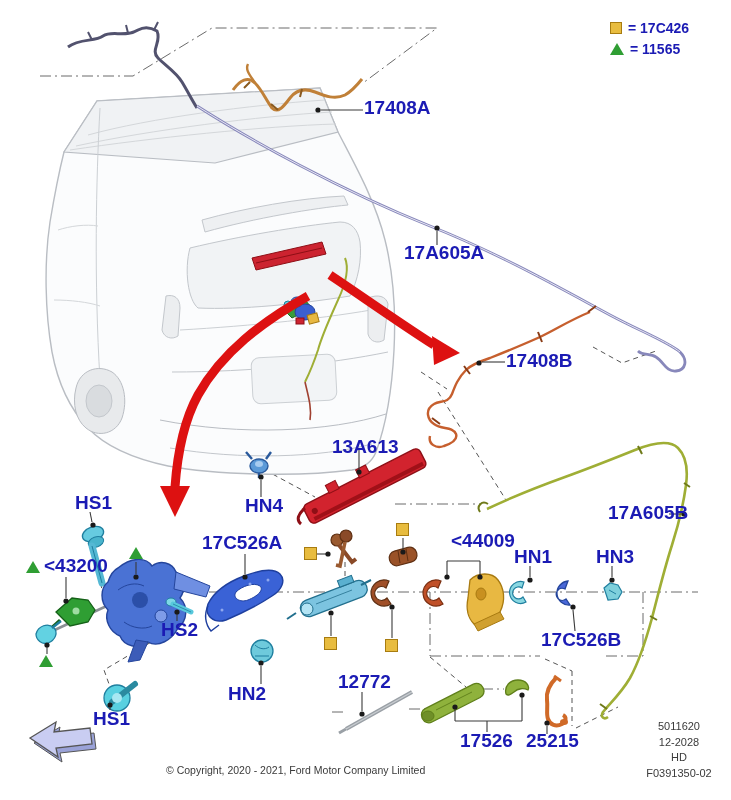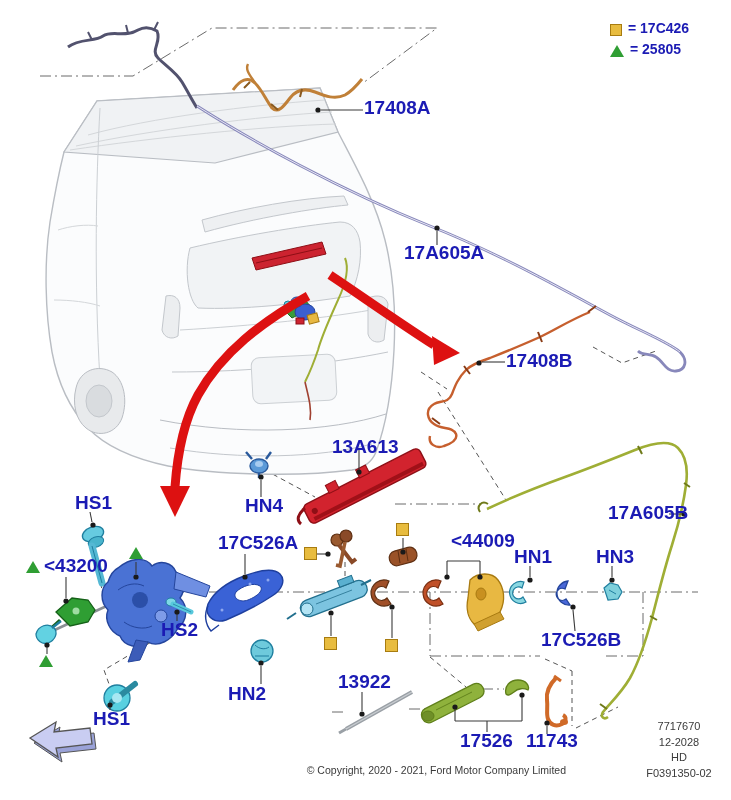--- a/index.html
+++ b/index.html
@@ -10,31 +10,31 @@
   #stage{
     position:relative;width:731px;height:800px;background:#ffffff;
     font-family:"Liberation Sans", sans-serif;overflow:hidden;
   }
   #art{position:absolute;left:0;top:0;}
   .callout{
     position:absolute;color:var(--blue);font-weight:bold;font-size:19px;
     line-height:16px;white-space:nowrap;letter-spacing:0;
   }
   .legend{position:absolute;left:610px;top:20px;display:flex;flex-direction:column;gap:5px;}
-  .legend-row{display:flex;align-items:flex-end;gap:6px;color:var(--blue);font-weight:bold;font-size:14px;}
+  .legend-row{display:flex;align-items:center;gap:6px;color:var(--blue);font-weight:bold;font-size:14px;}
   .sq{width:12px;height:12px;background:#e8bc3f;border:1px solid #a87c10;box-sizing:border-box;}
   .tri{width:0;height:0;border-left:7px solid transparent;border-right:7px solid transparent;border-bottom:12px solid #2f9e33;}
   .marker-sq{position:absolute;width:13px;height:13px;background:#e8bc3f;border:1px solid #a87c10;box-sizing:border-box;}
   .marker-tri{position:absolute;}
   .plate{
     position:absolute;left:630px;top:719px;width:98px;text-align:center;
     color:var(--ink);font-size:11px;line-height:15.5px;
   }
   .copyright{
-    position:absolute;left:166px;top:764px;width:400px;text-align:right;
+    position:absolute;left:166px;top:764px;width:400px;text-align:left;
     color:var(--ink);font-size:10.5px;
   }
 </style>
 </head>
 <body>
 
 <div id="stage">
 
   <svg id="art" width="731" height="800" viewBox="0 0 731 800">
 
@@ -332,55 +332,55 @@
     </g>
   </svg>
 
   <div class="legend">
     <div class="legend-row">
       <span class="sq"></span>
       <span>= 17C426</span>
     </div>
     <div class="legend-row">
       <span class="tri"></span>
-      <span>= 25805</span>
+      <span>= 11565</span>
     </div>
   </div>
 
   <div class="marker-sq" style="left:304px;top:547px"></div>
   <div class="marker-sq" style="left:324px;top:637px"></div>
   <div class="marker-sq" style="left:396px;top:523px"></div>
   <div class="marker-sq" style="left:385px;top:639px"></div>
 
   <div class="marker-tri tri" style="left:26px;top:561px"></div>
   <div class="marker-tri tri" style="left:129px;top:547px"></div>
   <div class="marker-tri tri" style="left:39px;top:655px"></div>
 
   <div class="callout" style="left:364px;top:100px">17408A</div>
   <div class="callout" style="left:404px;top:245px">17A605A</div>
   <div class="callout" style="left:506px;top:353px">17408B</div>
   <div class="callout" style="left:332px;top:439px">13A613</div>
   <div class="callout" style="left:245px;top:498px">HN4</div>
   <div class="callout" style="left:75px;top:495px">HS1</div>
   <div class="callout" style="left:44px;top:558px">&lt;43200</div>
-  <div class="callout" style="left:218px;top:535px">17C526A</div>
+  <div class="callout" style="left:202px;top:535px">17C526A</div>
   <div class="callout" style="left:161px;top:622px">HS2</div>
   <div class="callout" style="left:228px;top:686px">HN2</div>
   <div class="callout" style="left:93px;top:711px">HS1</div>
   <div class="callout" style="left:451px;top:533px">&lt;44009</div>
   <div class="callout" style="left:514px;top:549px">HN1</div>
   <div class="callout" style="left:596px;top:549px">HN3</div>
   <div class="callout" style="left:541px;top:632px">17C526B</div>
   <div class="callout" style="left:608px;top:505px">17A605B</div>
-  <div class="callout" style="left:338px;top:674px">13922</div>
+  <div class="callout" style="left:338px;top:674px">12772</div>
   <div class="callout" style="left:460px;top:733px">17526</div>
-  <div class="callout" style="left:526px;top:733px">11743</div>
+  <div class="callout" style="left:526px;top:733px">25215</div>
 
   <div class="plate">
-    <div>7717670</div>
+    <div>5011620</div>
     <div>12-2028</div>
     <div>HD</div>
     <div>F0391350-02</div>
   </div>
 
   <div class="copyright">© Copyright, 2020 - 2021, Ford Motor Company Limited</div>
 
 </div>
 
 </body></html>

